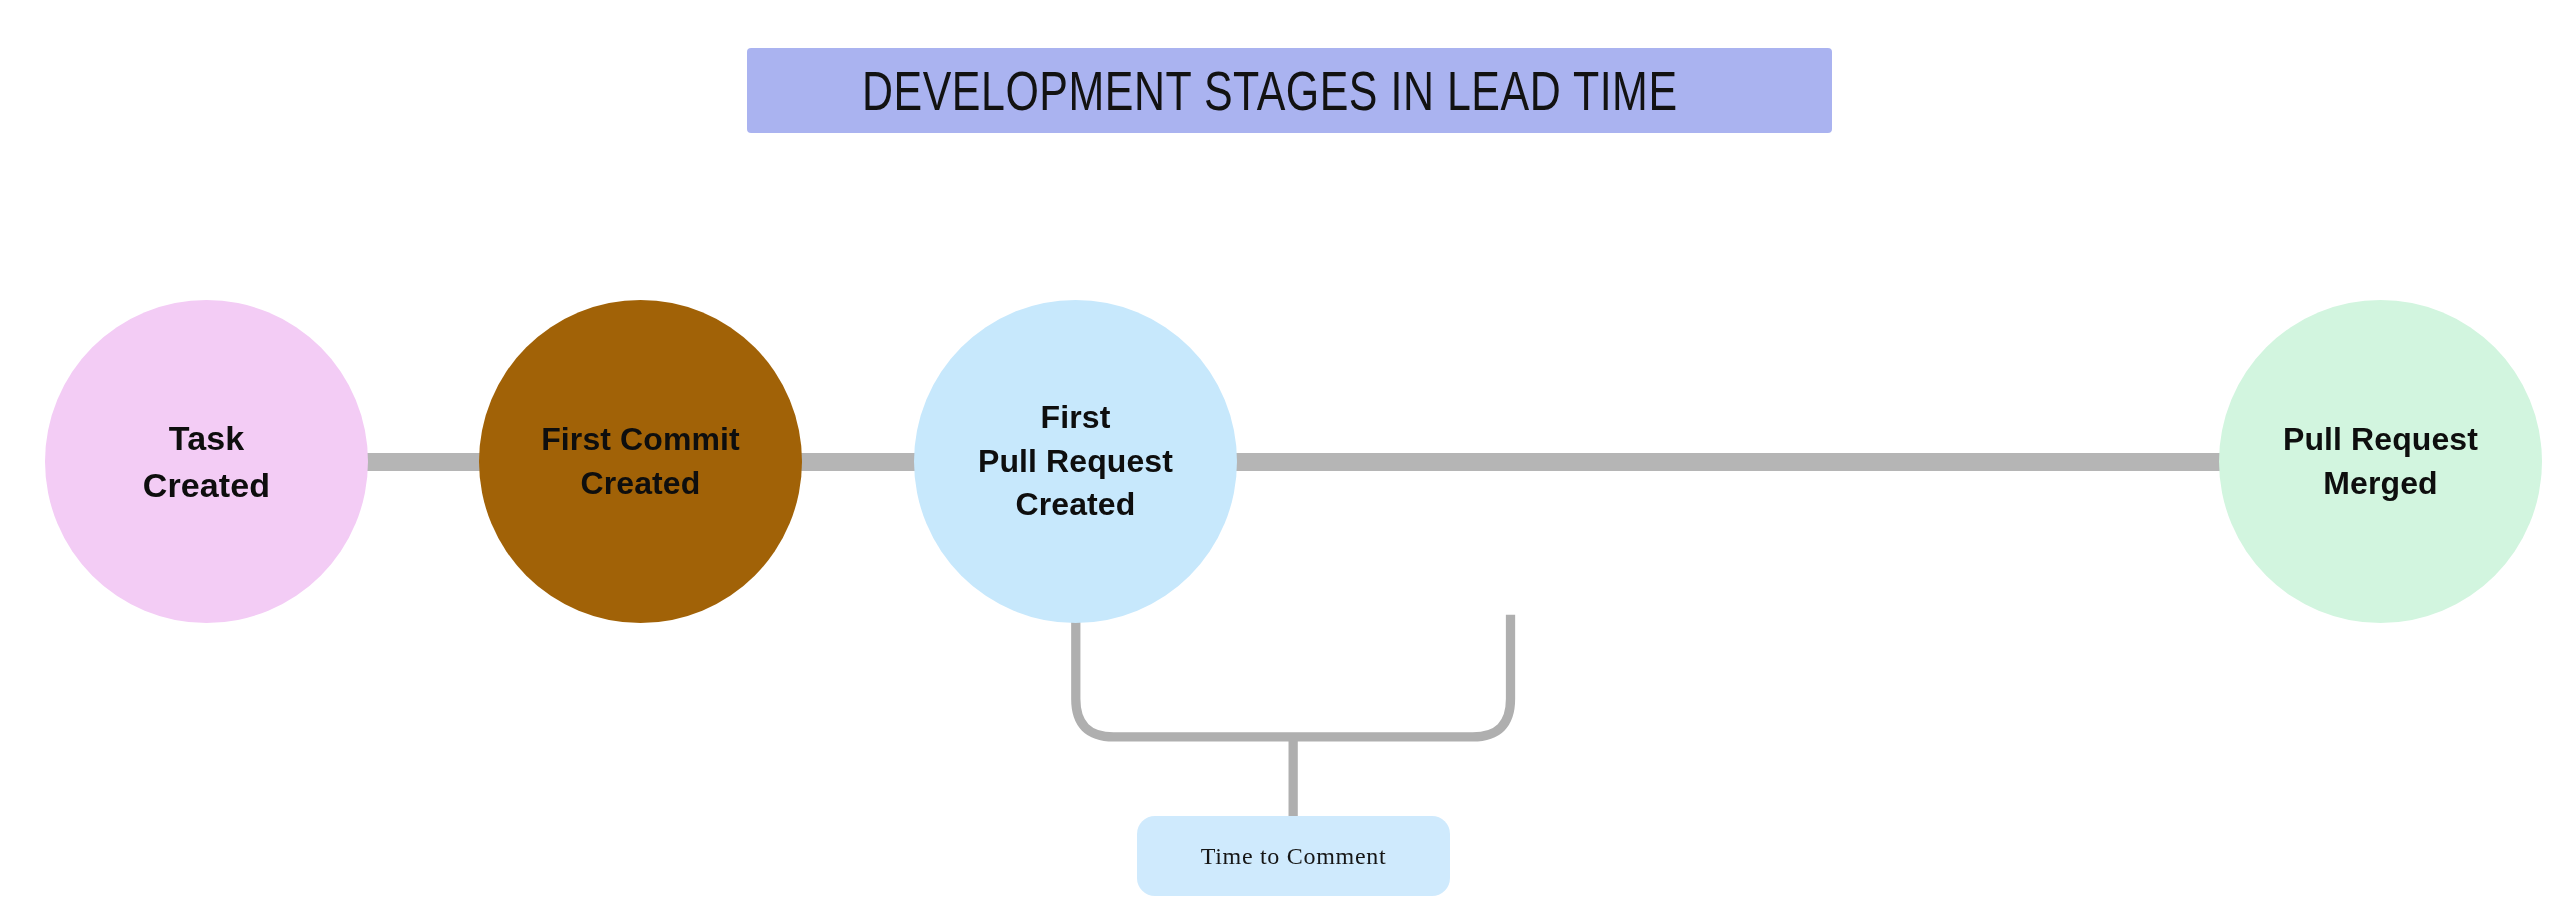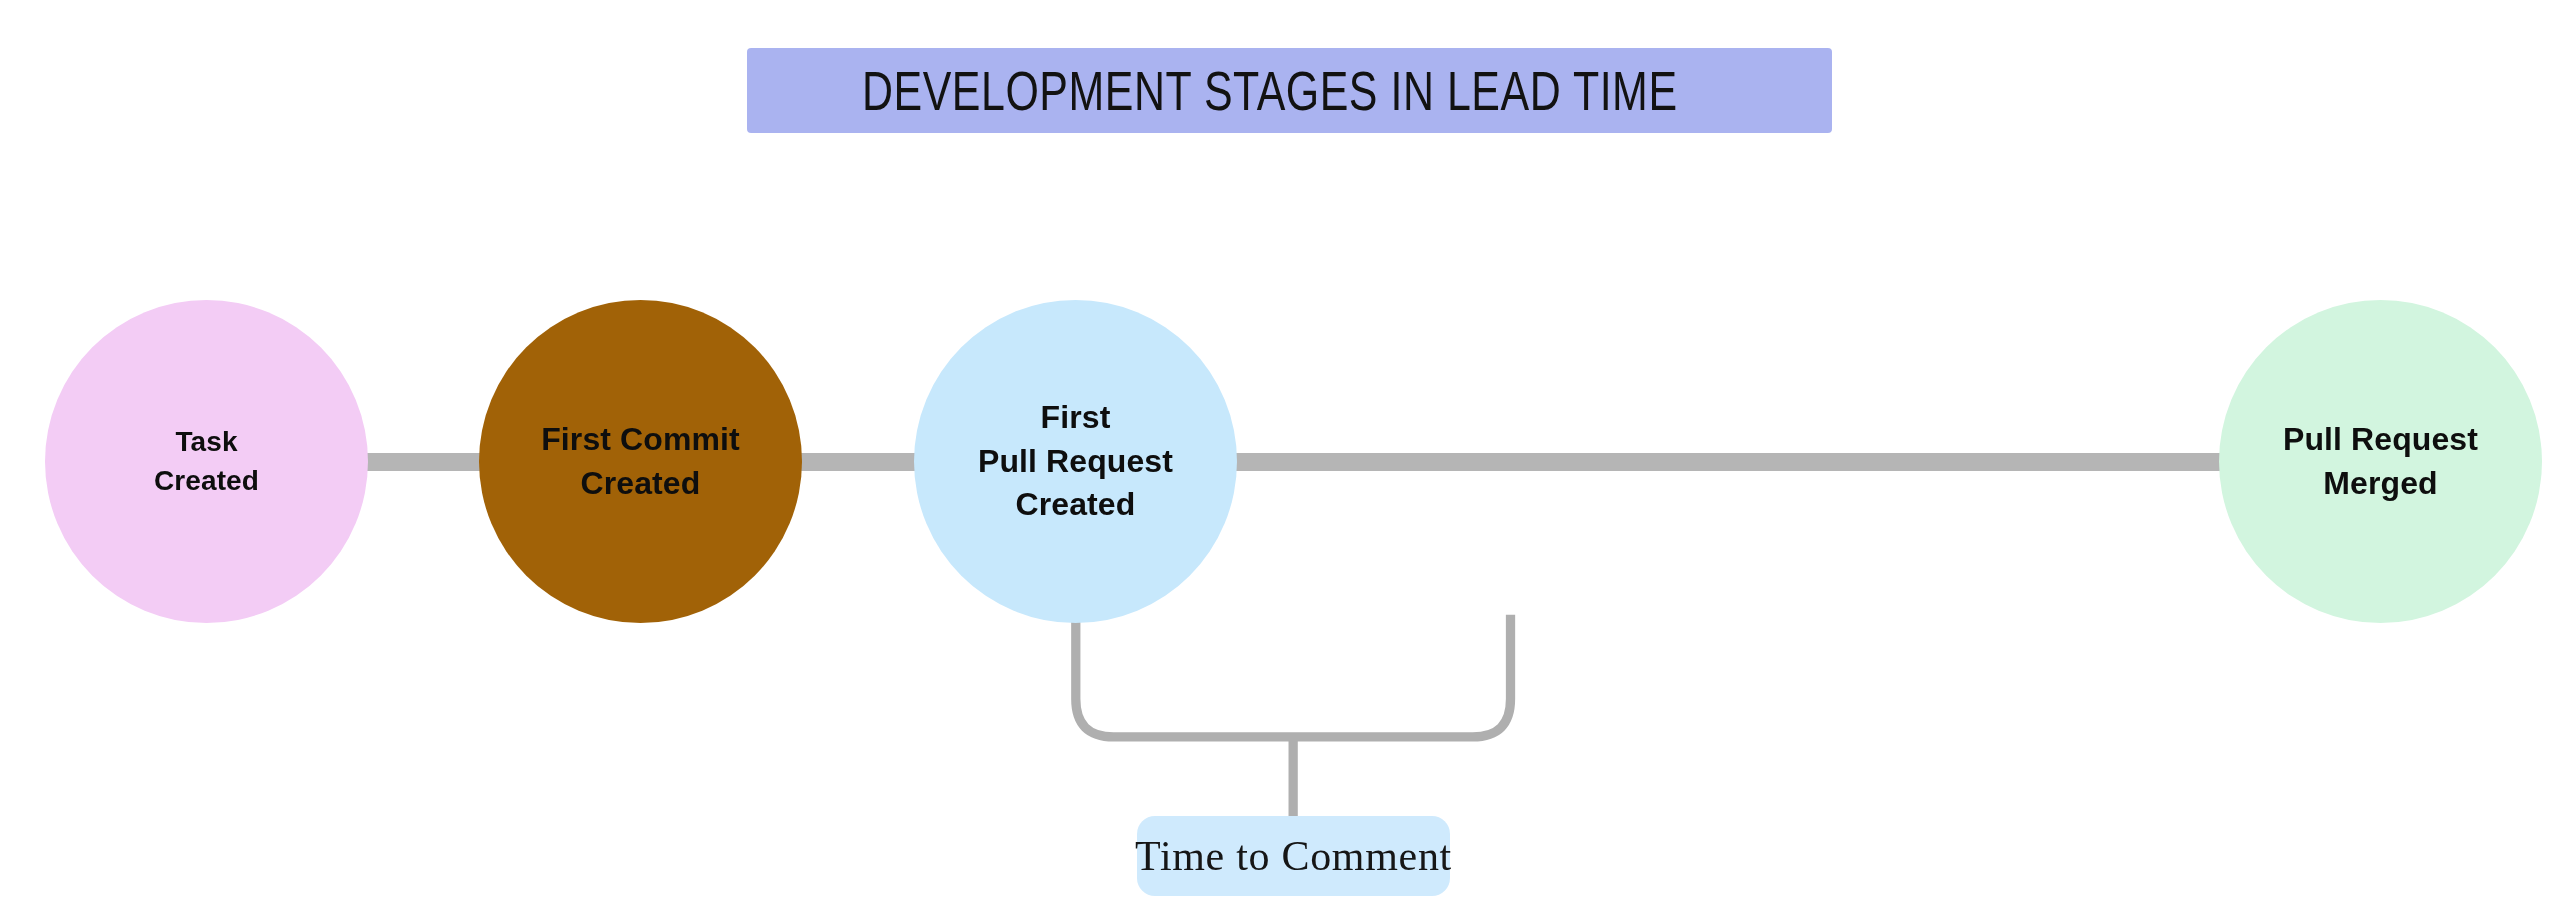--- a/index.html
+++ b/index.html
@@ -82,39 +82,39 @@
     font-weight: 700;
     color: #0e0e0e;
     letter-spacing: 0.1px;
   }
   .pos-1 { left: 45px; }
   .pos-2 { left: 479px; }
   .pos-3 { left: 914px; }
   .pos-4 { left: 1349px; }
   .pos-5 { left: 1784px; }
   .pos-6 { left: 2219px; }
-  .pos-1 .stage-label { font-size: 28px; }
+  .pos-1 .stage-label { font-size: 34px; }
 
   
   .annotation-box {
     position: absolute;
     left: 1137px;
     top: 816px;
     width: 313px;
     height: 80px;
     background: #cfeafd;
     border-radius: 18px;
     display: flex;
     align-items: center;
     justify-content: center;
     z-index: 1;
   }
   .annotation-text {
     font-family: cursive;
-    font-size: 42px;
+    font-size: 24px;
     font-weight: 500;
     color: #161616;
     letter-spacing: 0.7px;
     white-space: nowrap;
   }
 </style>
 </head>
 <body>
 
 <div class="canvas">

